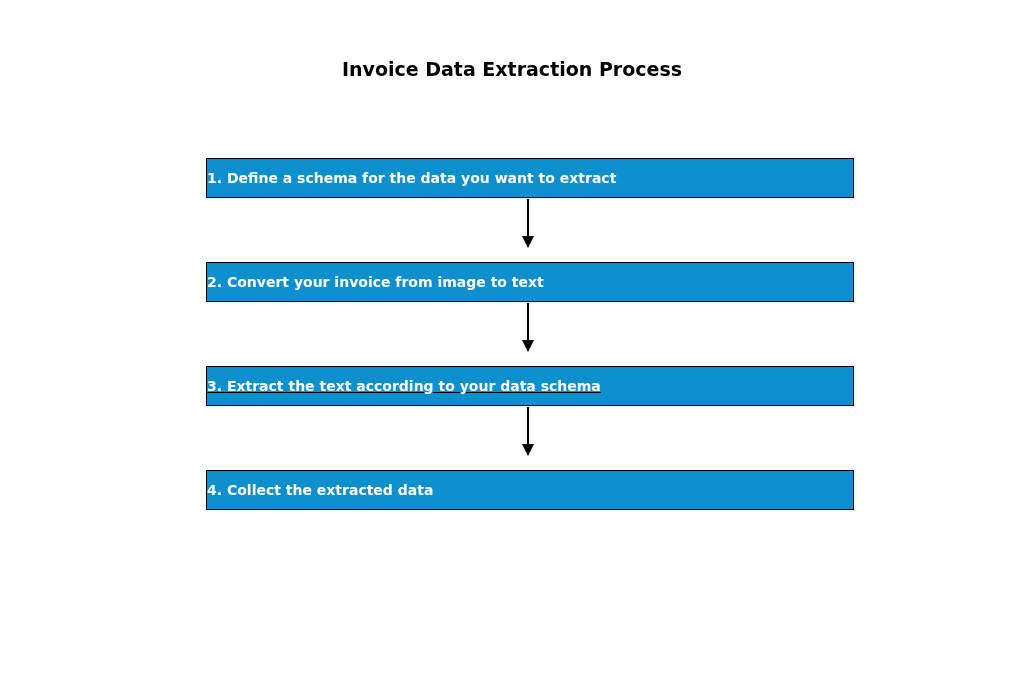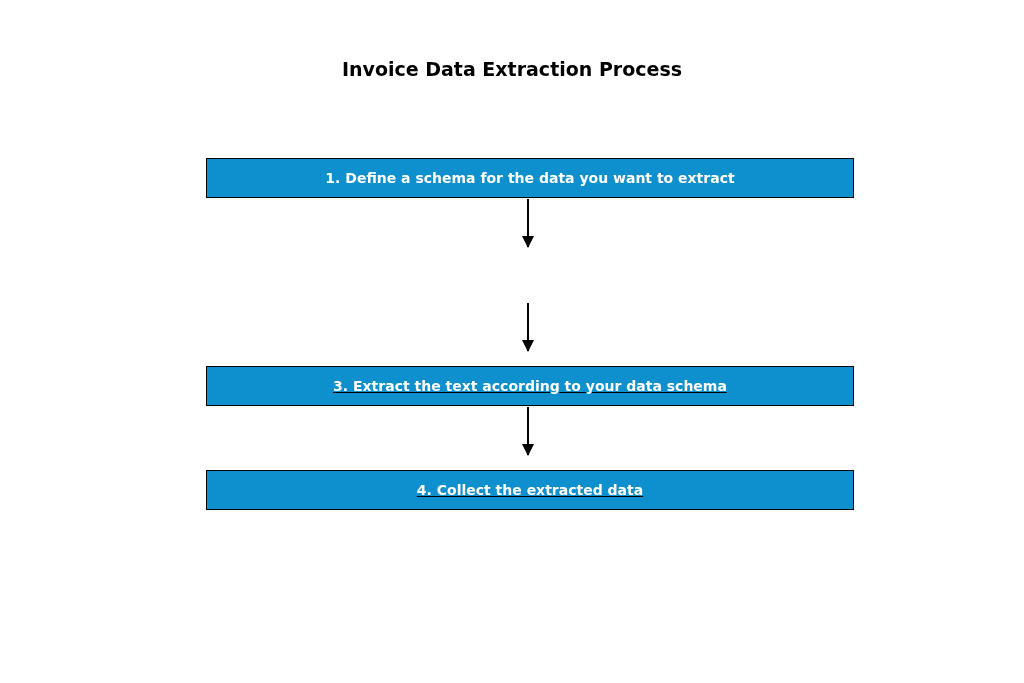--- a/index.html
+++ b/index.html
@@ -29,21 +29,21 @@
   .step-box {
     position: absolute;
     left: 206px;
     width: 648px;
     height: 40px;
     background: #0f90ce;
     border: 1px solid #000;
     box-sizing: border-box;
     display: flex;
     align-items: center;
-    justify-content: center;
+    justify-content: flex-start;
   }
   .step-label {
     color: #ffffff;
     font-size: 14px;
     font-weight: 700;
   }
   .arrow {
     position: absolute;
     left: 527px;       
     width: 2px;
@@ -68,26 +68,29 @@
 <div class="canvas">
 
   <div class="title">Invoice Data Extraction Process</div>
 
   <div class="step-box" style="top:158px;">
     <span class="step-label">1. Define a schema for the data you want to extract</span>
   </div>
 
   <div class="arrow" style="top:199px; height:48px;"></div>
 
+  <div class="step-box" style="top:262px;">
+    <span class="step-label">2. Convert your invoice from image to text</span>
+  </div>
 
   <div class="arrow" style="top:303px; height:48px;"></div>
 
   <div class="step-box" style="top:366px;text-decoration:underline;">
     <span class="step-label">3. Extract the text according to your data schema</span>
   </div>
 
   <div class="arrow" style="top:407px; height:48px;"></div>
 
-  <div class="step-box" style="top:470px;text-decoration:underline;">
+  <div class="step-box" style="top:470px;">
     <span class="step-label">4. Collect the extracted data</span>
   </div>
 
 </div>
 
 </body></html>

